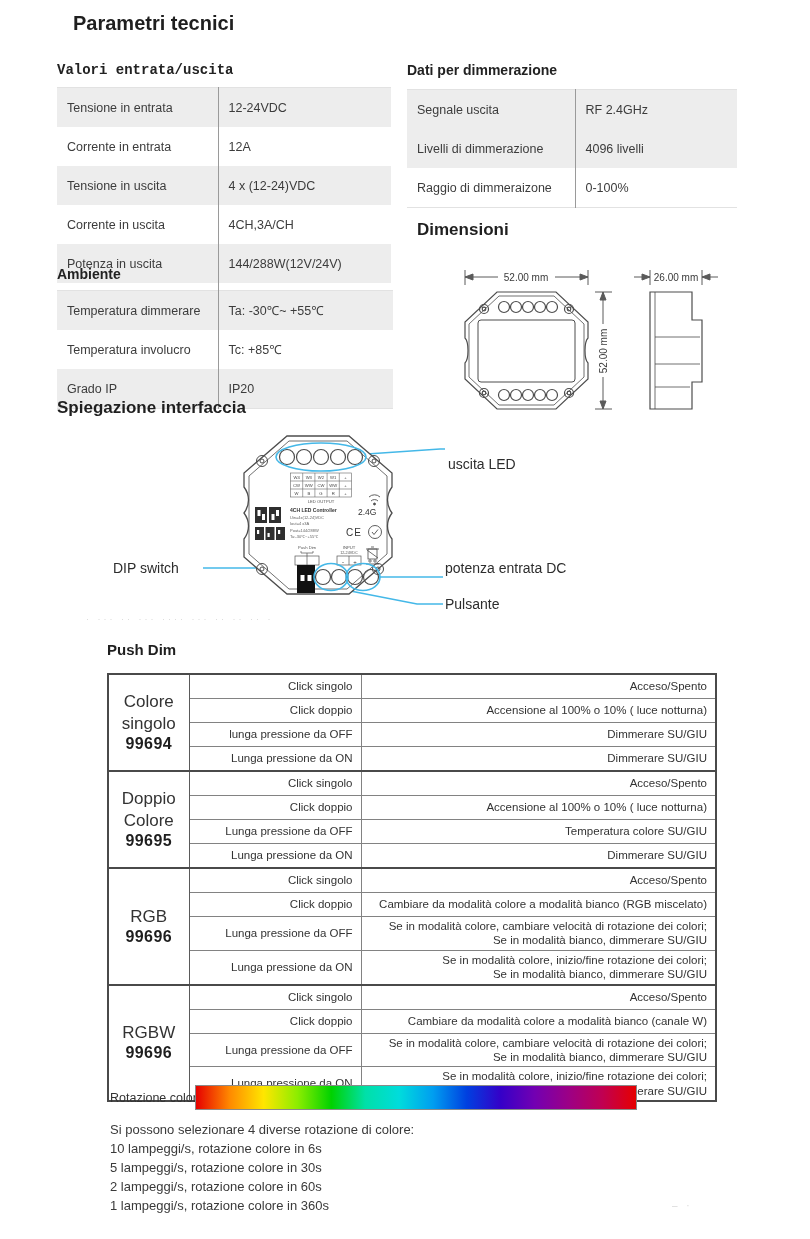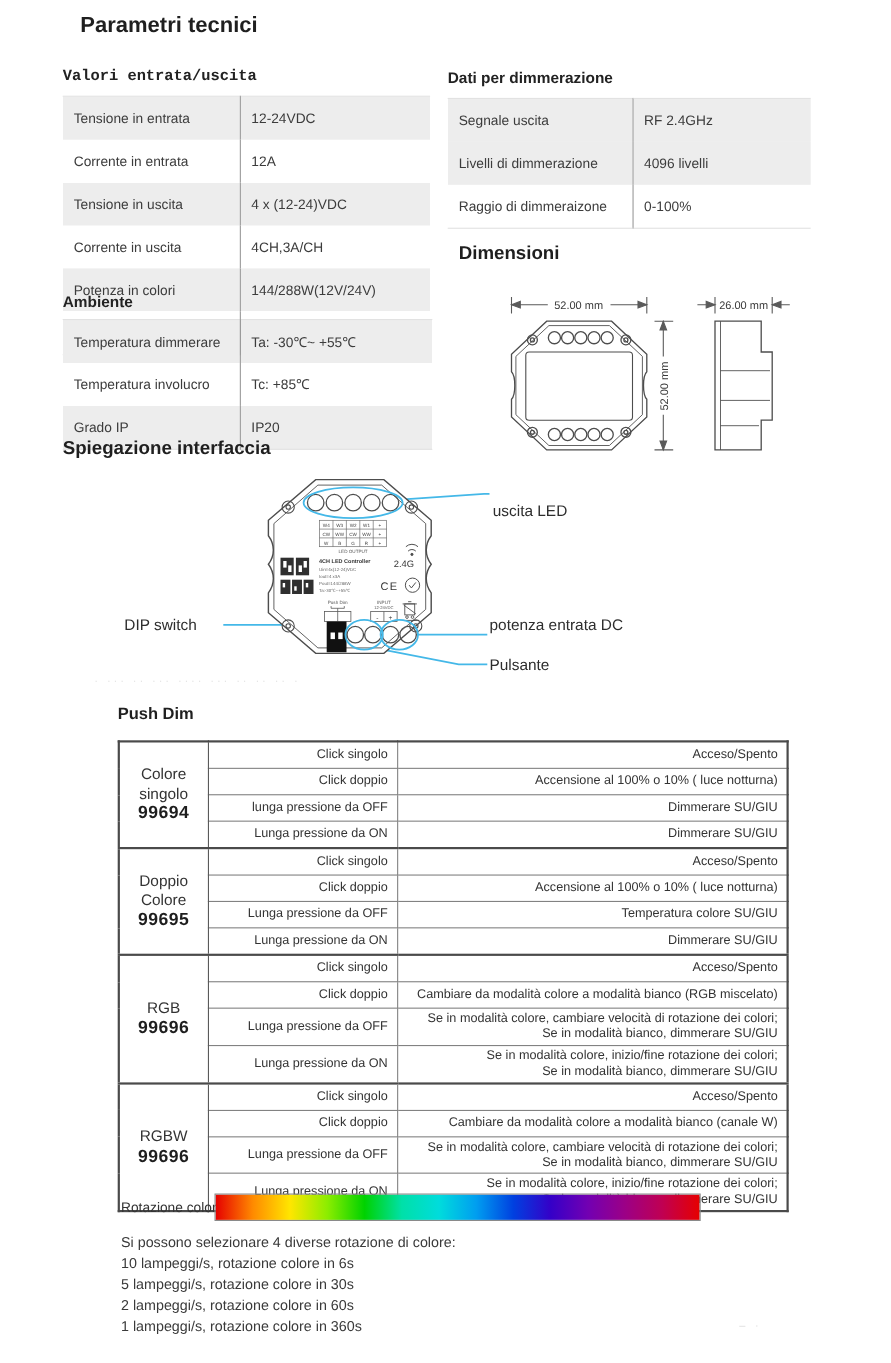--- a/index.html
+++ b/index.html
@@ -14,21 +14,21 @@
              border-top:1px solid #e2e2e2;border-bottom:1px solid #e2e2e2;}
   table.spec td{height:39px;padding:0 4px 0 10px;overflow:hidden;white-space:nowrap;}
   table.spec tr.shade{background:#ededed;}
   table.spec td.val{border-left:1px solid #9a9a9a;}
 
   table.pd{border-collapse:collapse;table-layout:fixed;font-size:11.5px;color:#333;
            border:2px solid #4a4a4a;background:#fff;}
   table.pd td{border:1px solid #828282;padding:2px 8px;height:19px;line-height:1.25;vertical-align:middle;text-align:right;}
   table.pd tr.gf td{border-top:2px solid #4a4a4a;}
   table.pd td.pd-name{border-right:1.5px solid #5a5a5a;text-align:center;padding:2px;}
-  .pd-nm{font-size:14px;color:#333;}
+  .pd-nm{font-size:17px;color:#333;}
   .pd-code{font-size:16px;font-weight:bold;color:#1e1e1e;letter-spacing:.4px;}
   .pd-result{white-space:pre-line;}
 
   .callout-label{font-size:14px;color:#2d2d2d;white-space:nowrap;}
   .rot-label{font-size:12.5px;color:#333;}
   .rot-bar{height:25px;border:1px solid #8a8a8a;box-sizing:border-box;}
   .rot-text{font-size:13px;color:#3a3a3a;white-space:nowrap;}
   .faint{color:#888;opacity:.32;filter:blur(.4px);font-size:9px;letter-spacing:3px;white-space:nowrap;}
   svg text{font-family:"Liberation Sans",sans-serif;}
 </style>
@@ -56,21 +56,21 @@
         </tr>
       <tr class="shade">
           <td>Tensione in uscita</td>
           <td class="val">4 x (12-24)VDC</td>
         </tr>
       <tr>
           <td>Corrente in uscita</td>
           <td class="val">4CH,3A/CH</td>
         </tr>
       <tr class="shade">
-          <td>Potenza in colori</td>
+          <td>Potenza in uscita</td>
           <td class="val">144/288W(12V/24V)</td>
         </tr>
       <tr>
           <td>Tipo uscita</td>
           <td class="val">Tensione costante</td>
         </tr>
     </tbody>
   </table>
 
   <div class="abs h-small" style="left:407px;top:62px;">Dati per dimmerazione</div>

